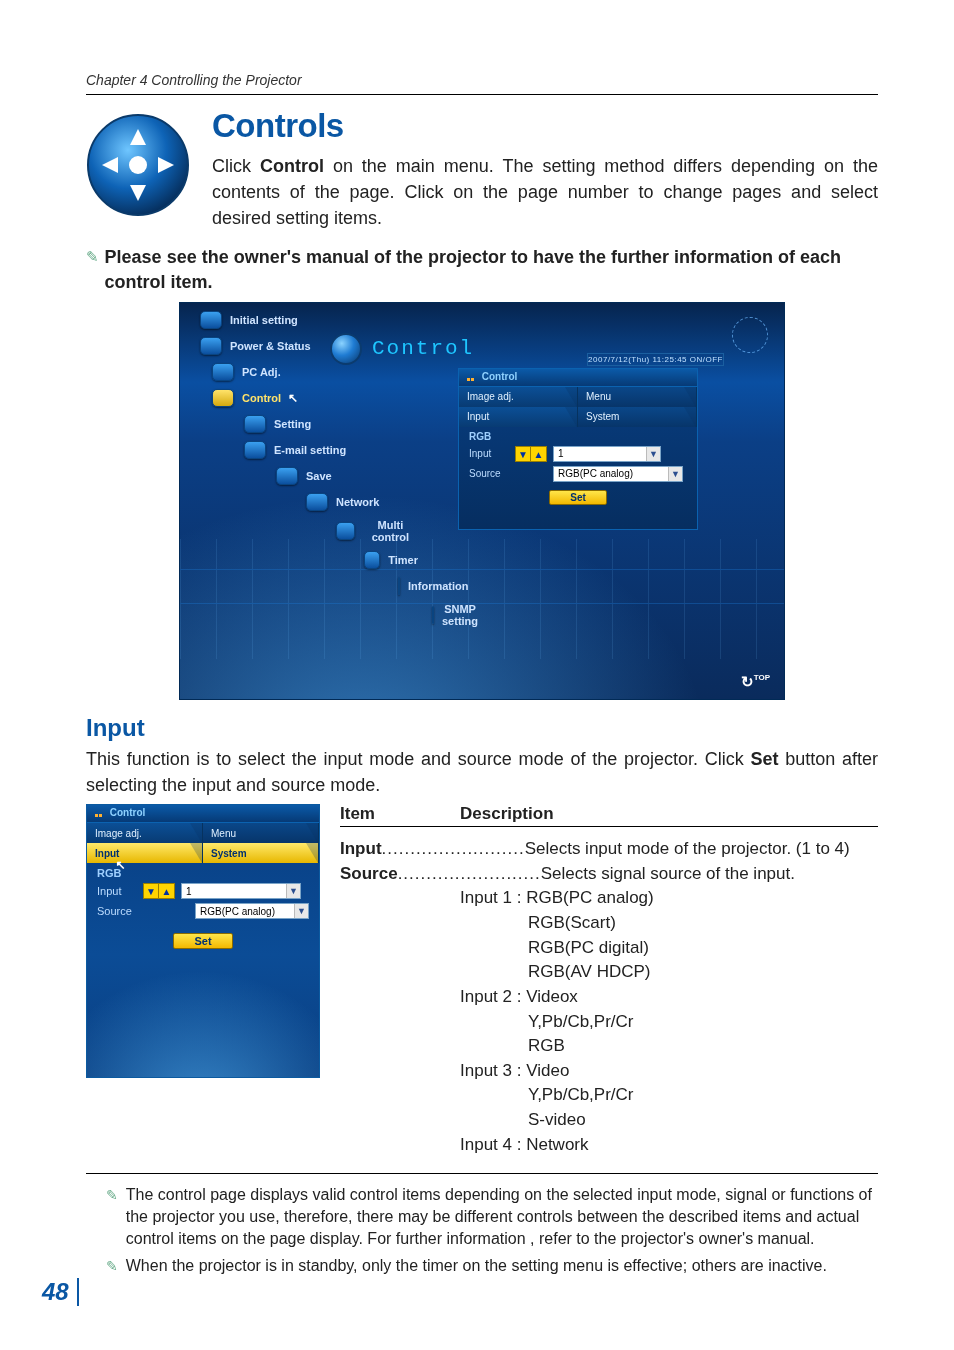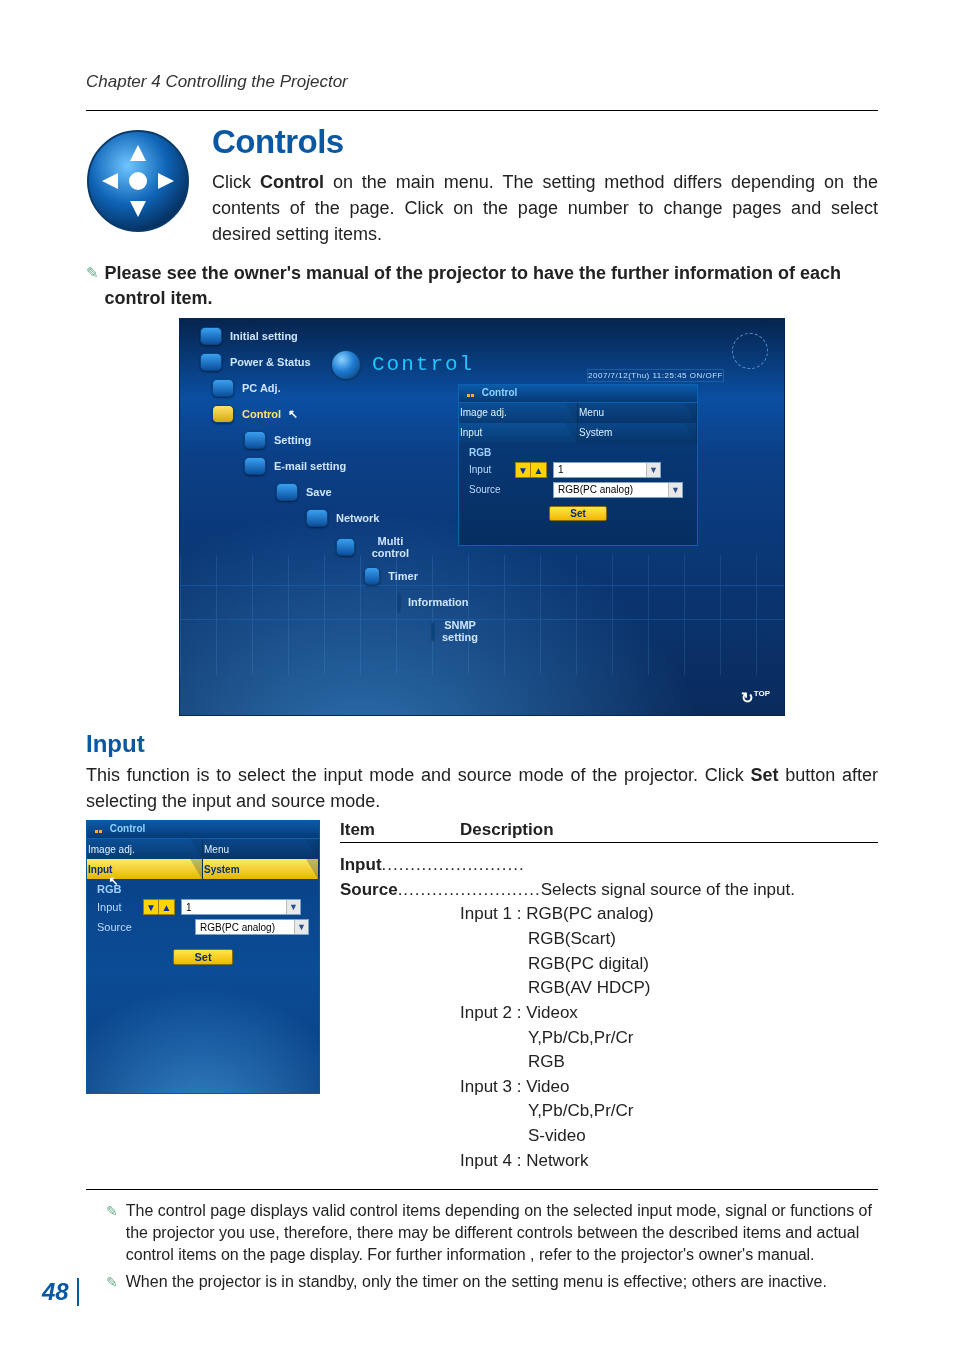--- a/index.html
+++ b/index.html
@@ -7,24 +7,24 @@
   body {
     font-family: "Myriad Pro", "Segoe UI", "Helvetica Neue", Arial, sans-serif;
     color: #222;
     width: 954px;
     height: 1350px;
     position: relative;
     padding: 72px 76px 0 86px;
   }
   .chapter-header {
     font-style: italic;
-    font-size: 17px;
+    font-size: 14px;
     color: #333;
     border-bottom: 1px solid #000;
-    padding-bottom: 18px;
+    padding-bottom: 6px;
     margin-bottom: 18px;
   }
   .intro-row { display: flex; gap: 22px; margin-bottom: 14px; align-items: flex-start; }
   .circle-icon { width: 104px; height: 104px; flex: none; }
   .intro-text { flex: 1; }
   h1.title { color: #0a57a4; font-size: 33px; font-weight: 700; margin: -6px 0 8px 0; letter-spacing: -0.5px; }
   p.body { font-size: 18px; line-height: 1.45; text-align: justify; }
   .note-row { display: flex; gap: 6px; margin: 4px 0 8px 0; }
   .note-row .pencil { flex: none; color: #6a8; font-size: 15px; padding-top: 3px; }
   .note-row .note-text { font-size: 18px; line-height: 1.35; font-weight: 700; }
@@ -95,21 +95,21 @@
   }
   .shot .panel { left: 278px; top: 65px; width: 240px; height: 162px; }
   .panel-head {
     height: 18px; padding: 2px 8px; font-size: 10px; font-weight: 700; color: #8fd2ff;
     background: linear-gradient(#0b5aa8,#063a76); border-bottom: 1px solid #0b62b0;
   }
   .panel-sq { display: inline-block; width: 8px; height: 8px; margin-right: 4px; vertical-align: middle; }
   .panel-sq i { display: inline-block; width: 3px; height: 3px; background: #ffb030; margin: 0 1px 1px 0; }
   .tab-row { display: flex; height: 20px; }
   .tab-row .tab {
-    flex: 1; font-size: 10px; display: flex; align-items: center; padding-left: 1px;
+    flex: 1; font-size: 10px; display: flex; align-items: center; padding-left: 8px;
     background: linear-gradient(#0b4f96,#083b73); border-right: 1px solid #06325f; cursor: default;
     position: relative;
   }
   .tab.alt { background: linear-gradient(#0a4789,#07356a); }
   .tab .cut { position:absolute; right:0; top:0; width:0; height:0; border-top: 20px solid #062e60; border-left: 12px solid transparent; opacity:.25; }
   .group-label {
     font-size: 10px; color: #9fd0ff; padding: 4px 0 0 10px; font-weight: 700;
   }
   .ctrl-row { display: flex; align-items: center; gap: 6px; padding: 4px 10px 0 10px; font-size: 10px; }
   .ctrl-row .lbl { width: 40px; color: #bcdcff; }
@@ -354,20 +354,21 @@
 
   <div class="desc-col">
     <div class="tbl-head">
       <div class="c1">Item</div>
       <div class="c2">Description</div>
     </div>
     <div class="defs" id="defs">
         <div class="row">
           <span class="k">Input</span>
           <span class="dots">.........................</span>
+          <span>Selects input mode of the projector. (1 to 4)</span>
         </div>
         <div class="row">
           <span class="k">Source</span>
           <span class="dots">.........................</span>
           <span>Selects signal source of the input.</span>
         </div>
         <div class="indent1">Input 1 : RGB(PC analog)</div>
         <div class="indent2">RGB(Scart)</div>
         <div class="indent2">RGB(PC digital)</div>
         <div class="indent2">RGB(AV HDCP)</div>

